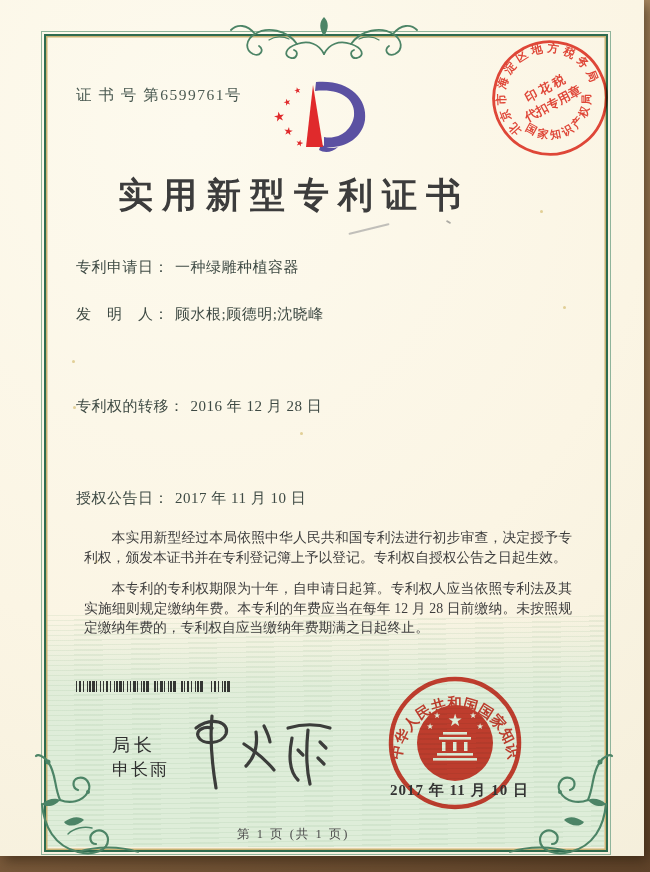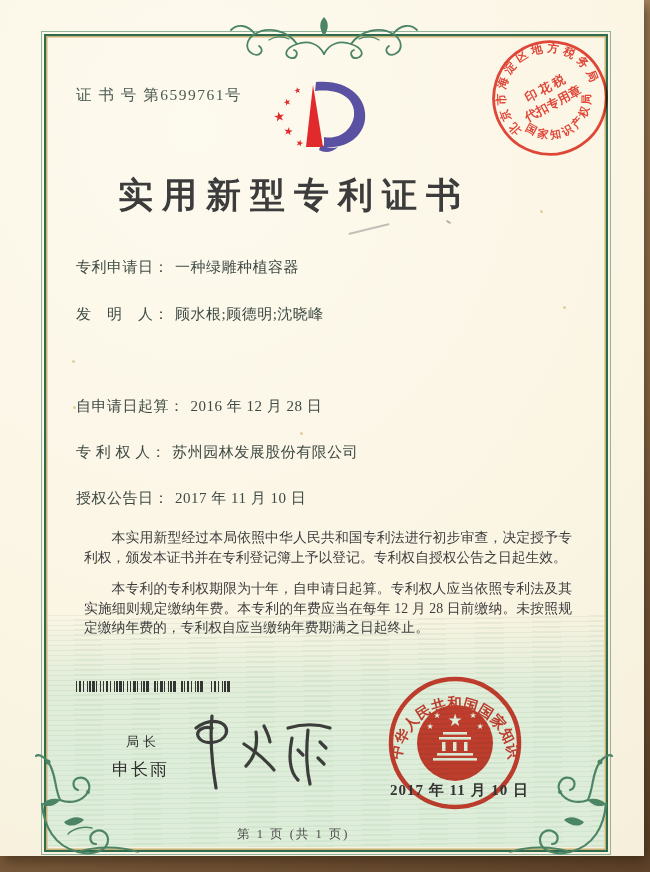--- a/index.html
+++ b/index.html
@@ -35,21 +35,21 @@
   .field{left:76px;font-size:15px;color:#3e4a44;letter-spacing:.5px;z-index:4;white-space:nowrap;}
   .field .lab{margin-right:6px;}
   .f0{top:258px}.f1{top:305px}.f2{top:351px}.f3{top:397px}.f4{top:443px}.f5{top:489px}
   .body-text{left:72px;top:516px;width:512px;z-index:4;font-size:13.8px;line-height:19.5px;
              color:#3d3d3d;text-align:justify;}
   .body-text p{margin:12px;text-indent:2em;}
   .barcode{left:76px;top:681px;width:160px;height:11px;z-index:4;opacity:.88;
     background:repeating-linear-gradient(90deg,#1d1d1d 0 1.5px,transparent 1.5px 3px,
       #1d1d1d 3px 5.5px,transparent 5.5px 7px,#1d1d1d 7px 8px,transparent 8px 11px,
       #1d1d1d 11px 12px,transparent 12px 13.5px);}
-  .sig-title{left:126px;top:733px;font-size:13px;letter-spacing:4px;color:#2f2f2f;z-index:4;font-family:Liberation Mono, monospace;}
+  .sig-title{left:112px;top:733px;font-size:18px;letter-spacing:4px;color:#2f2f2f;z-index:4;font-family:Liberation Mono, monospace;}
   .sig-name{left:112px;top:758px;font-size:17px;letter-spacing:2px;color:#2f2f2f;z-index:4;}
   .signature{left:172px;top:702px;width:170px;height:100px;z-index:5;}
   .seal{left:360px;top:648px;width:190px;height:190px;z-index:5;mix-blend-mode:multiply;opacity:.95;}
   .seal-date{left:390px;top:781px;font-size:15px;font-weight:700;letter-spacing:1px;color:#333;z-index:6;}
   .footer{left:237px;top:826px;font-size:12.5px;letter-spacing:2px;color:#4c4c4c;z-index:4;}
   .tax-stamp{left:488px;top:36px;width:124px;height:124px;z-index:5;
              transform:rotate(-28deg);mix-blend-mode:multiply;opacity:.92;}
   .ornament-top{left:229px;top:14px;width:190px;height:46px;z-index:3;}
   .ornament-bl{left:34px;top:742px;width:120px;height:118px;z-index:3;}
   .ornament-br{left:494px;top:742px;width:120px;height:118px;z-index:3;transform:scaleX(-1);}
@@ -130,24 +130,21 @@
   <div class="abs smudge"></div>
   <div class="abs smudge2"></div>
 
   <div class="abs field f0">
     <span class="lab">专利申请日：</span><span>一种绿雕种植容器</span>
   </div>
   <div class="abs field f1">
     <span class="lab">发　明　人：</span><span>顾水根;顾德明;沈晓峰</span>
   </div>
   <div class="abs field f3">
-    <span class="lab">自申请日起算：</span><span>2016 年 12 月 28 日</span>
-  </div>
-  <div class="abs field f4">
-    <span class="lab">专 利 权 人：</span><span>苏州园林发展股份有限公司</span>
+    <span class="lab">专利权的转移：</span><span>2016 年 12 月 28 日</span>
   </div>
   <div class="abs field f5">
     <span class="lab">授权公告日：</span><span>2017 年 11 月 10 日</span>
   </div>
 
   <div class="abs body-text">
     <p>本实用新型经过本局依照中华人民共和国专利法进行初步审查，决定授予专利权，颁发本证书并在专利登记簿上予以登记。专利权自授权公告之日起生效。</p>
     <p>本专利的专利权期限为十年，自申请日起算。专利权人应当依照专利法及其实施细则规定缴纳年费。本专利的年费应当在每年 12 月 28 日前缴纳。未按照规定缴纳年费的，专利权自应当缴纳年费期满之日起终止。</p>
   </div>
 

